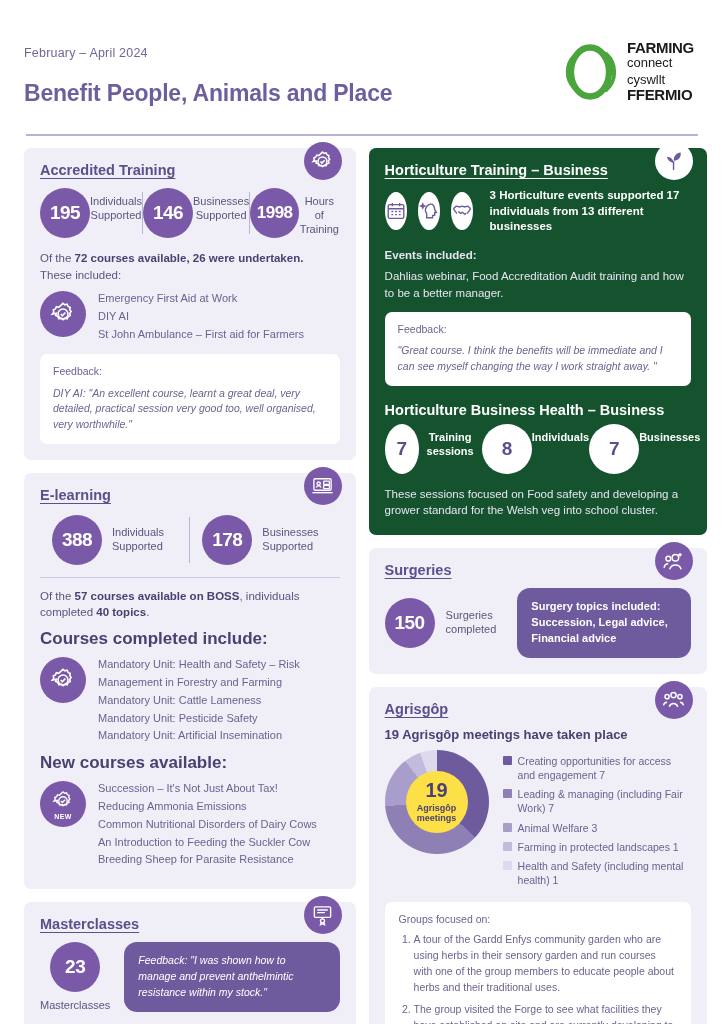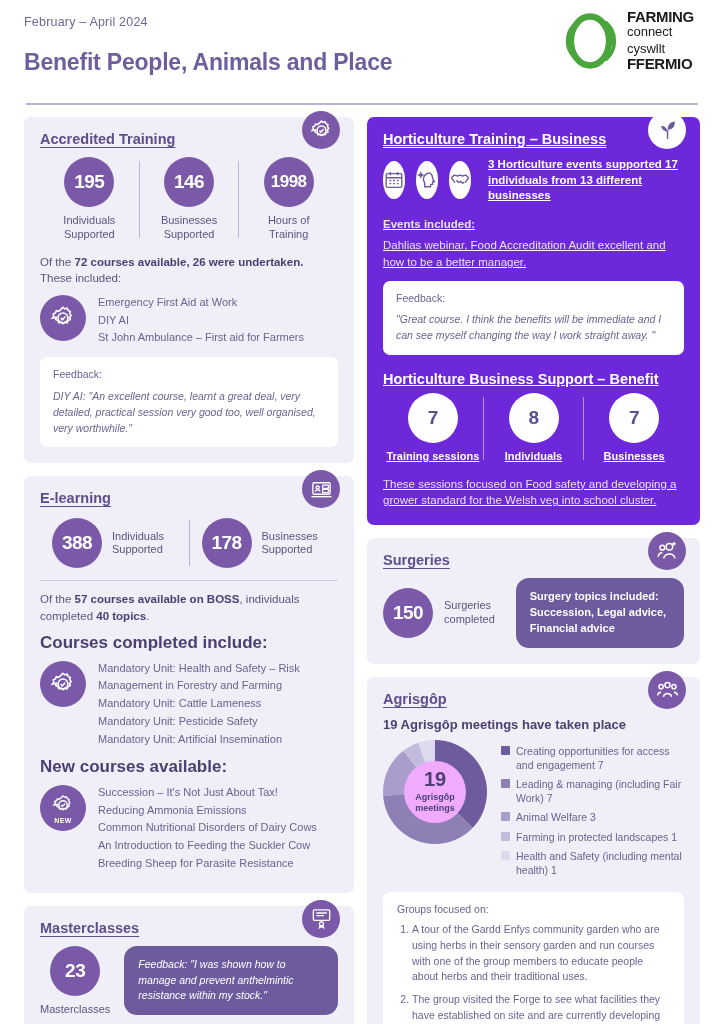--- a/index.html
+++ b/index.html
@@ -3,21 +3,21 @@
 <meta charset="utf-8">
 <style>
   * { box-sizing: border-box; margin: 0; padding: 0; }
   html, body {
     width: 724px; height: 1024px;
     background: #ffffff;
     font-family: "Liberation Sans", sans-serif;
     color: #5b5580;
     overflow: hidden;
   }
-  .page { position: relative; width: 724px; height: 744px; padding: 9px 24px 0 24px; }
+  .page { position: relative; width: 724px; height: 744px; padding: 40px 24px 0 24px; }
 
   
   .header { display: flex; justify-content: space-between; align-items: flex-start; height: 84px; }
   .hdr-left { padding-top: 6px; }
   .date-range { font-size: 12.5px; color: #6f6794; letter-spacing: .2px; }
   .main-title { font-size: 23px; font-weight: bold; color: #6d5f9e; margin-top: 20px; letter-spacing: -.2px; }
   .hdr-right { display: flex; align-items: center; gap: 8px; padding-right: 6px; }
   .logo-mark { width: 58px; height: 58px; }
   .logo-text { line-height: 1.08; }
   .logo-l1 { font-size: 15px; font-weight: bold; color: #1a1a1a; letter-spacing: -.3px; }
@@ -26,42 +26,42 @@
   .logo-l4 { font-size: 15px; font-weight: bold; color: #1a1a1a; letter-spacing: -.3px; }
   .hdr-rule { height: 2px; background: #b9b2d4; margin: 10px 2px 12px 2px; }
 
   
   .cols { display: flex; gap: 13px; }
   .col { display: flex; flex-direction: column; gap: 13px; }
   .col-left { width: 335px; }
   .col-right { width: 338px; }
 
   .card { background: #f0eef7; border-radius: 7px; padding: 14px 16px 16px 16px; position: relative; }
-  .card.purple { background: #6d28d9; color: #ffffff; text-decoration: underline; }
+  .card.purple { background: #14532d; color: #ffffff; }
 
   .card-title {
     font-size: 14.5px; font-weight: bold; color: #5b4f8c;
     text-decoration: underline; text-underline-offset: 3px;
     margin-bottom: 10px;
   }
   .card.purple .card-title { color: #ffffff; }
   .card.purple .card-title.nolink { text-decoration: none; }
 
   
   .badge {
     position: absolute; top: -6px; right: 14px;
     width: 38px; height: 38px; border-radius: 50%;
     background: #7a5aa8; display: flex; align-items: center; justify-content: center;
   }
   .badge.white-bg { background: #ffffff; }
   .badge svg { width: 23px; height: 23px; }
 
   
   .stats3 { display: flex; align-items: stretch; margin: 4px 0 12px 0; }
-  .stat { flex: 1; display: flex; flex-direction: column; align-items: center; }
+  .stat { flex: 1; display: flex; flex-direction: row; align-items: flex-start; }
   .divider-v { width: 1px; background: #bdb5d8; margin: 4px 0; }
   .circle {
     width: 50px; height: 50px; border-radius: 50%; background: #7a5aa8;
     color: #fff; display: flex; align-items: center; justify-content: center;
     font-size: 19px; font-weight: bold; letter-spacing: -.5px;
   }
   .circle.wide { font-size: 17px; }
   .stat-label { margin-top: 7px; font-size: 11px; line-height: 1.25; text-align: center; color: #5b5580; }
 
   .card.purple .circle { background: #ffffff; color: #5b4f8c; }
@@ -119,21 +119,21 @@
 
   
   .surg-row { display: flex; align-items: center; gap: 11px; }
   .surg-label { font-size: 11px; line-height: 1.25; color: #5b5580; }
 
   
   .ag-head { font-size: 13px; font-weight: bold; color: #4a4172; margin-bottom: 8px; }
   .ag-chart-row { display: flex; gap: 14px; align-items: flex-start; }
   .donut-wrap { position: relative; width: 104px; height: 104px; flex: 0 0 auto; }
   .donut-hole {
-    position: absolute; inset: 21px; border-radius: 50%; background: #f0abfc;
+    position: absolute; inset: 21px; border-radius: 50%; background: #fde047;
     display: flex; flex-direction: column; align-items: center; justify-content: center;
   }
   .donut-num { font-size: 20px; font-weight: bold; color: #4a4172; line-height: 1; }
   .donut-cap { font-size: 9px; font-weight: bold; color: #4a4172; text-align: center; line-height: 1.2; margin-top: 3px; }
   .legend { flex: 1; padding-top: 4px; }
   .legend-item { display: flex; gap: 6px; margin-bottom: 5px; font-size: 10.5px; line-height: 1.35; color: #6b6391; }
   .sw { flex: 0 0 auto; width: 9px; height: 9px; margin-top: 2px; border-radius: 1px; }
 
   .groups-box { background: #ffffff; border-radius: 7px; padding: 11px 14px 12px 14px; margin-top: 10px; }
   .groups-label { font-size: 10.5px; color: #6b6391; margin-bottom: 7px; }
@@ -351,28 +351,28 @@
             <svg viewBox="0 0 24 24" fill="none" stroke="#6d5b9e" stroke-width="1.5" stroke-linejoin="round">
               <path d="M2.5 9.5l3.3-2.8 4 .9 2.3-1 2.4 1 4-.9 3 2.8"></path>
               <path d="M8 12.4l2.6 2.3 1.8-1.4 2.6 2.3 1.6-1.3"></path>
               <path d="M2.5 9.5l4 5.3M21.5 9.5l-3.9 5.3"></path>
             </svg>
           </div>
           <div class="hort-text">3 Horticulture events supported 17 individuals from 13 different businesses</div>
         </div>
 
         <div class="body-text" style="font-weight:bold; margin-bottom:5px;">Events included:</div>
-        <div class="body-text">Dahlias webinar, Food Accreditation Audit excellent and how to be a better manager.</div>
+        <div class="body-text">Dahlias webinar, Food Accreditation Audit training and how to be a better manager.</div>
 
         <div class="feedback">
           <div class="fb-label">Feedback:</div>
           <div class="fb-quote">"Great course. I think the benefits will be immediate and I can see myself changing the way I work straight away. "</div>
         </div>
 
-        <div class="card-title nolink" style="margin-top:16px; margin-bottom:6px;">Horticulture Business Support – Benefit</div>
+        <div class="card-title nolink" style="margin-top:16px; margin-bottom:6px;">Horticulture Business Health – Business</div>
 
         <div class="stats3">
           <div class="stat">
             <div class="circle">7</div>
             <div class="stat-label">Training sessions</div>
           </div>
           <div class="divider-v"></div>
           <div class="stat">
             <div class="circle">8</div>
             <div class="stat-label">Individuals</div>

